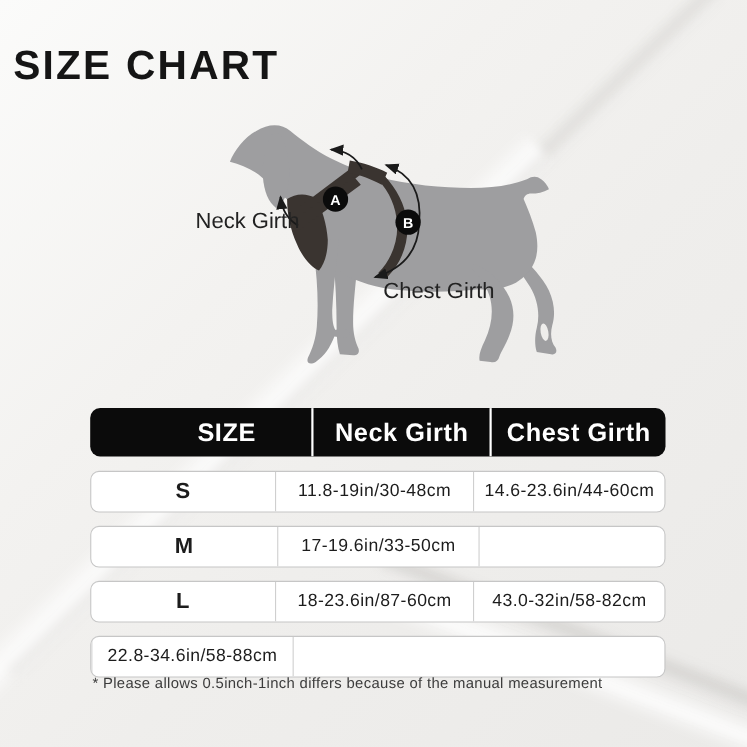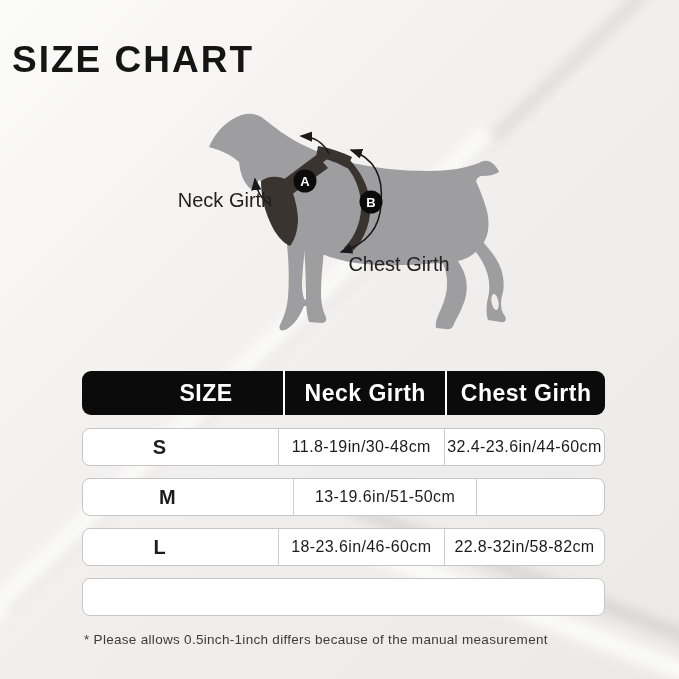--- a/index.html
+++ b/index.html
@@ -58,24 +58,24 @@
     box-sizing:border-box;height:38px;margin-top:12px;
     background:#ffffff;border:1px solid #c6c6c6;border-radius:8px;
     display:flex;align-items:stretch;overflow:hidden;
   }
   .trow.first{margin-top:13px;}
   .tcell{
     display:flex;align-items:center;justify-content:center;
     color:#1c1c1c;font-size:16px;letter-spacing:0.4px;
   }
   .tc1{width:169px;font-size:20px;font-weight:700;letter-spacing:0.5px;}
-  .tc2{width:184px;box-sizing:border-box;border-left:1px solid #cfcfcf;border-right:1px solid #cfcfcf;margin-left:41px;}
+  .tc2{width:184px;box-sizing:border-box;border-left:1px solid #cfcfcf;border-right:1px solid #cfcfcf;}
   .tc3{width:175px;}
   .footnote{
-    position:absolute;left:84px;top:632px;z-index:2;
+    position:absolute;left:84px;top:613px;z-index:2;
     font-size:13.5px;color:#3c3c3c;letter-spacing:0.3px;
   }
 </style>
 </head>
 <body>
 
 <div class="page">
 
   <div class="streak s-edge"></div>
   <div class="streak s-white"></div>
@@ -141,30 +141,31 @@
       <div class="hcell hc1">SIZE</div>
       <div class="hdiv"></div>
       <div class="hcell hc2">Neck Girth</div>
       <div class="hdiv"></div>
       <div class="hcell hc3">Chest Girth</div>
     </div>
 
     <div class="trow first">
       <div class="tcell tc1">S</div>
       <div class="tcell tc2">11.8-19in/30-48cm</div>
-      <div class="tcell tc3">32.4-23.6in/44-60cm</div>
+      <div class="tcell tc3">14.6-23.6in/44-60cm</div>
     </div>
     <div class="trow">
       <div class="tcell tc1">M</div>
-      <div class="tcell tc2">13-19.6in/51-50cm</div>
+      <div class="tcell tc2">17-19.6in/33-50cm</div>
     </div>
     <div class="trow">
       <div class="tcell tc1">L</div>
-      <div class="tcell tc2">18-23.6in/46-60cm</div>
-      <div class="tcell tc3">22.8-32in/58-82cm</div>
+      <div class="tcell tc2">18-23.6in/87-60cm</div>
+      <div class="tcell tc3">43.0-32in/58-82cm</div>
     </div>
     <div class="trow">
+      <div class="tcell tc2">22.8-34.6in/58-88cm</div>
     </div>
   </div>
 
   <div class="footnote">* Please allows 0.5inch-1inch differs because of the manual measurement</div>
 
 </div>
 
 </body></html>

